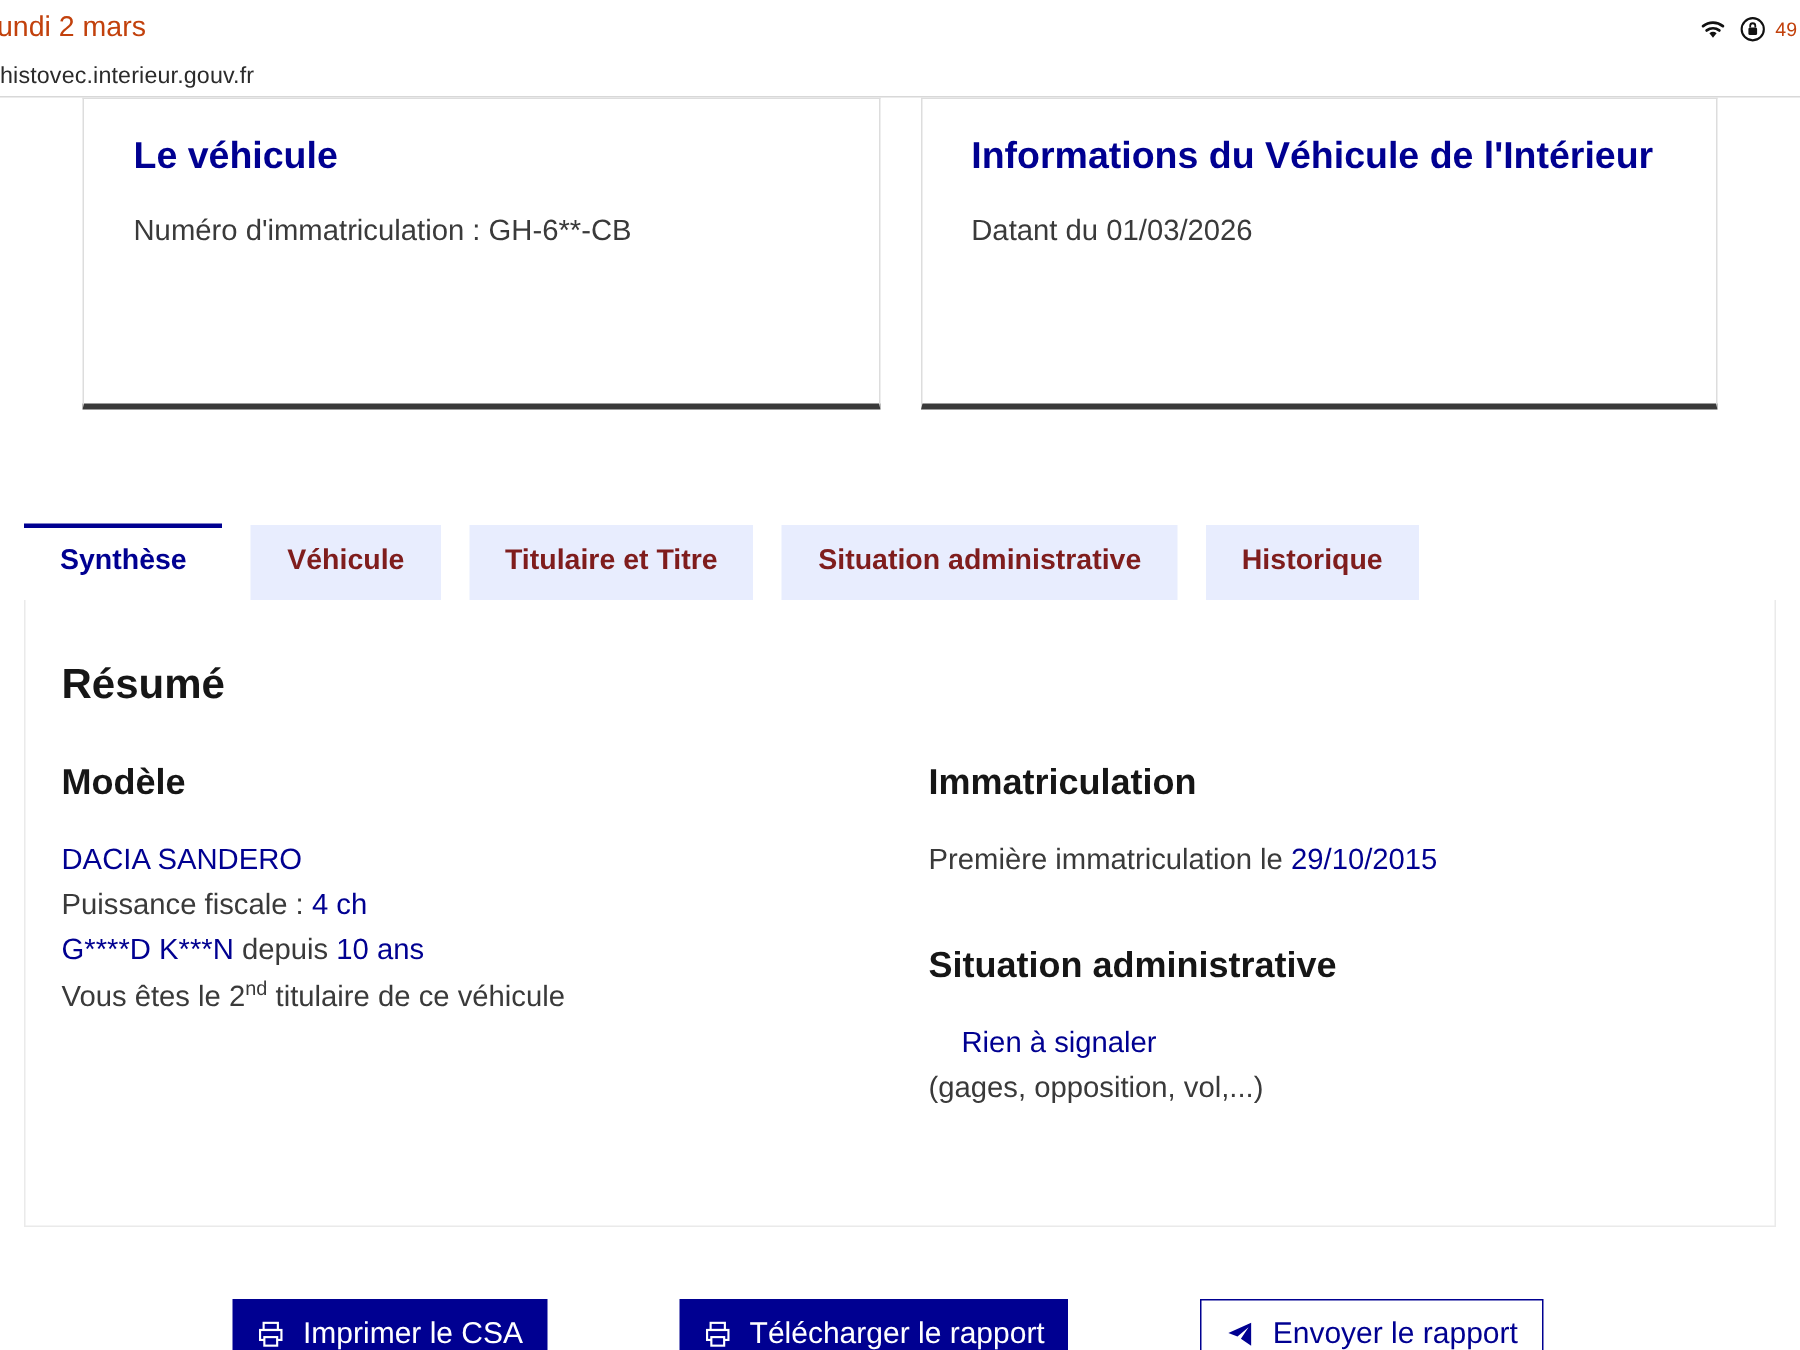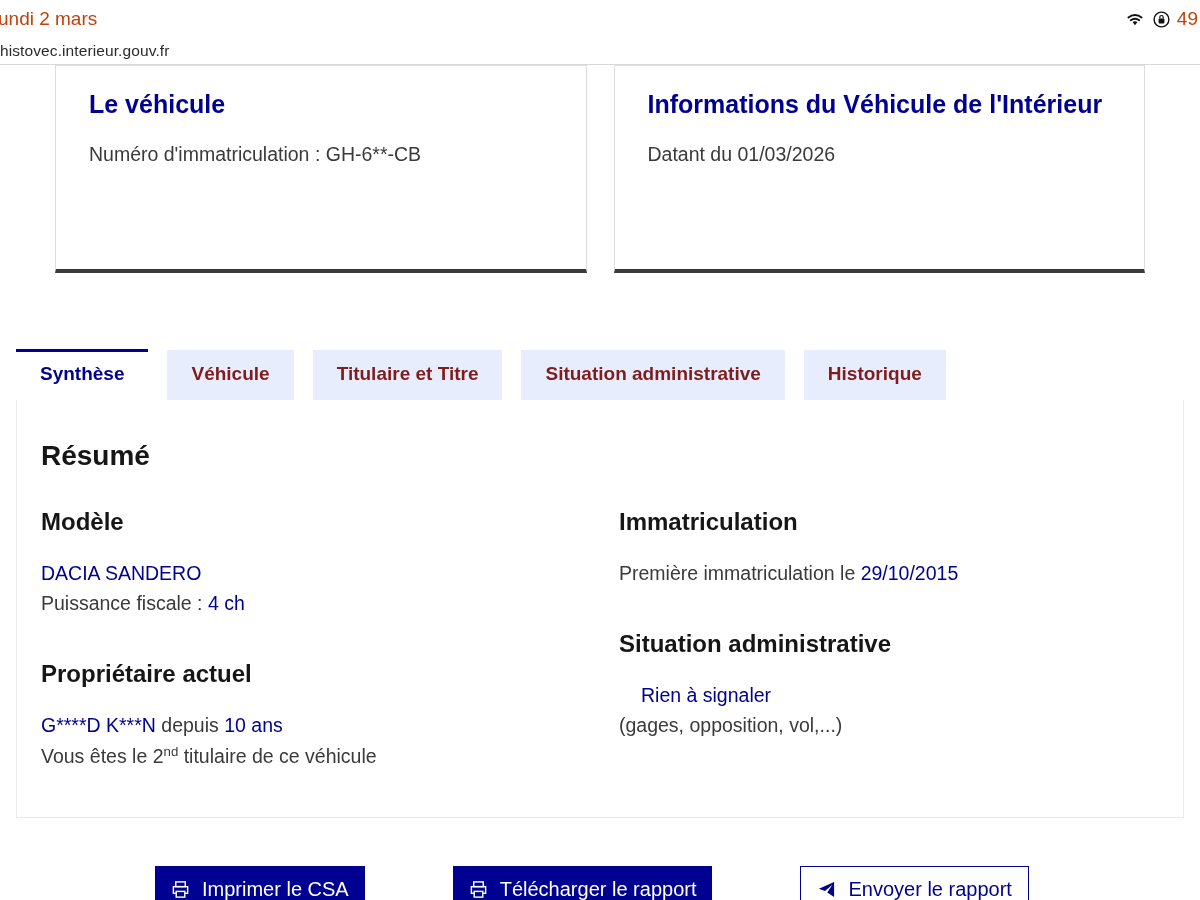--- a/index.html
+++ b/index.html
@@ -33,21 +33,21 @@
     white-space: nowrap;
   }
   .status-right {
     display: flex;
     align-items: center;
     gap: 7px;
     margin-right: -6px;
     white-space: nowrap;
   }
   .status-right svg { display: block; }
-  .battery-pct { font-size: 19px; }
+  .battery-pct { font-size: 13px; }
 
   
   .url-bar {
     height: 26px;
     display: flex;
     align-items: center;
     justify-content: flex-start;
     font-size: 15.5px;
     color: #2b2b2b;
     letter-spacing: .1px;
@@ -247,21 +247,20 @@
 
     <div class="cols">
 
       <div class="col">
         <h3>Modèle</h3>
         <p class="line link-like">DACIA SANDERO</p>
         <p class="line">
           <span>Puissance fiscale : </span><span class="blue">4 ch</span>
         </p>
 
-        <h3 class="second">Propriétaire actuel</h3>
         <p class="line">
           <span class="blue">G****D K***N</span><span> depuis </span><span class="blue">10 ans</span>
         </p>
         <p class="line">
           <span>Vous êtes le </span><span>2</span><sup>nd</sup><span> titulaire de ce véhicule</span>
         </p>
       </div>
 
       <div class="col right">
         <h3>Immatriculation</h3>

